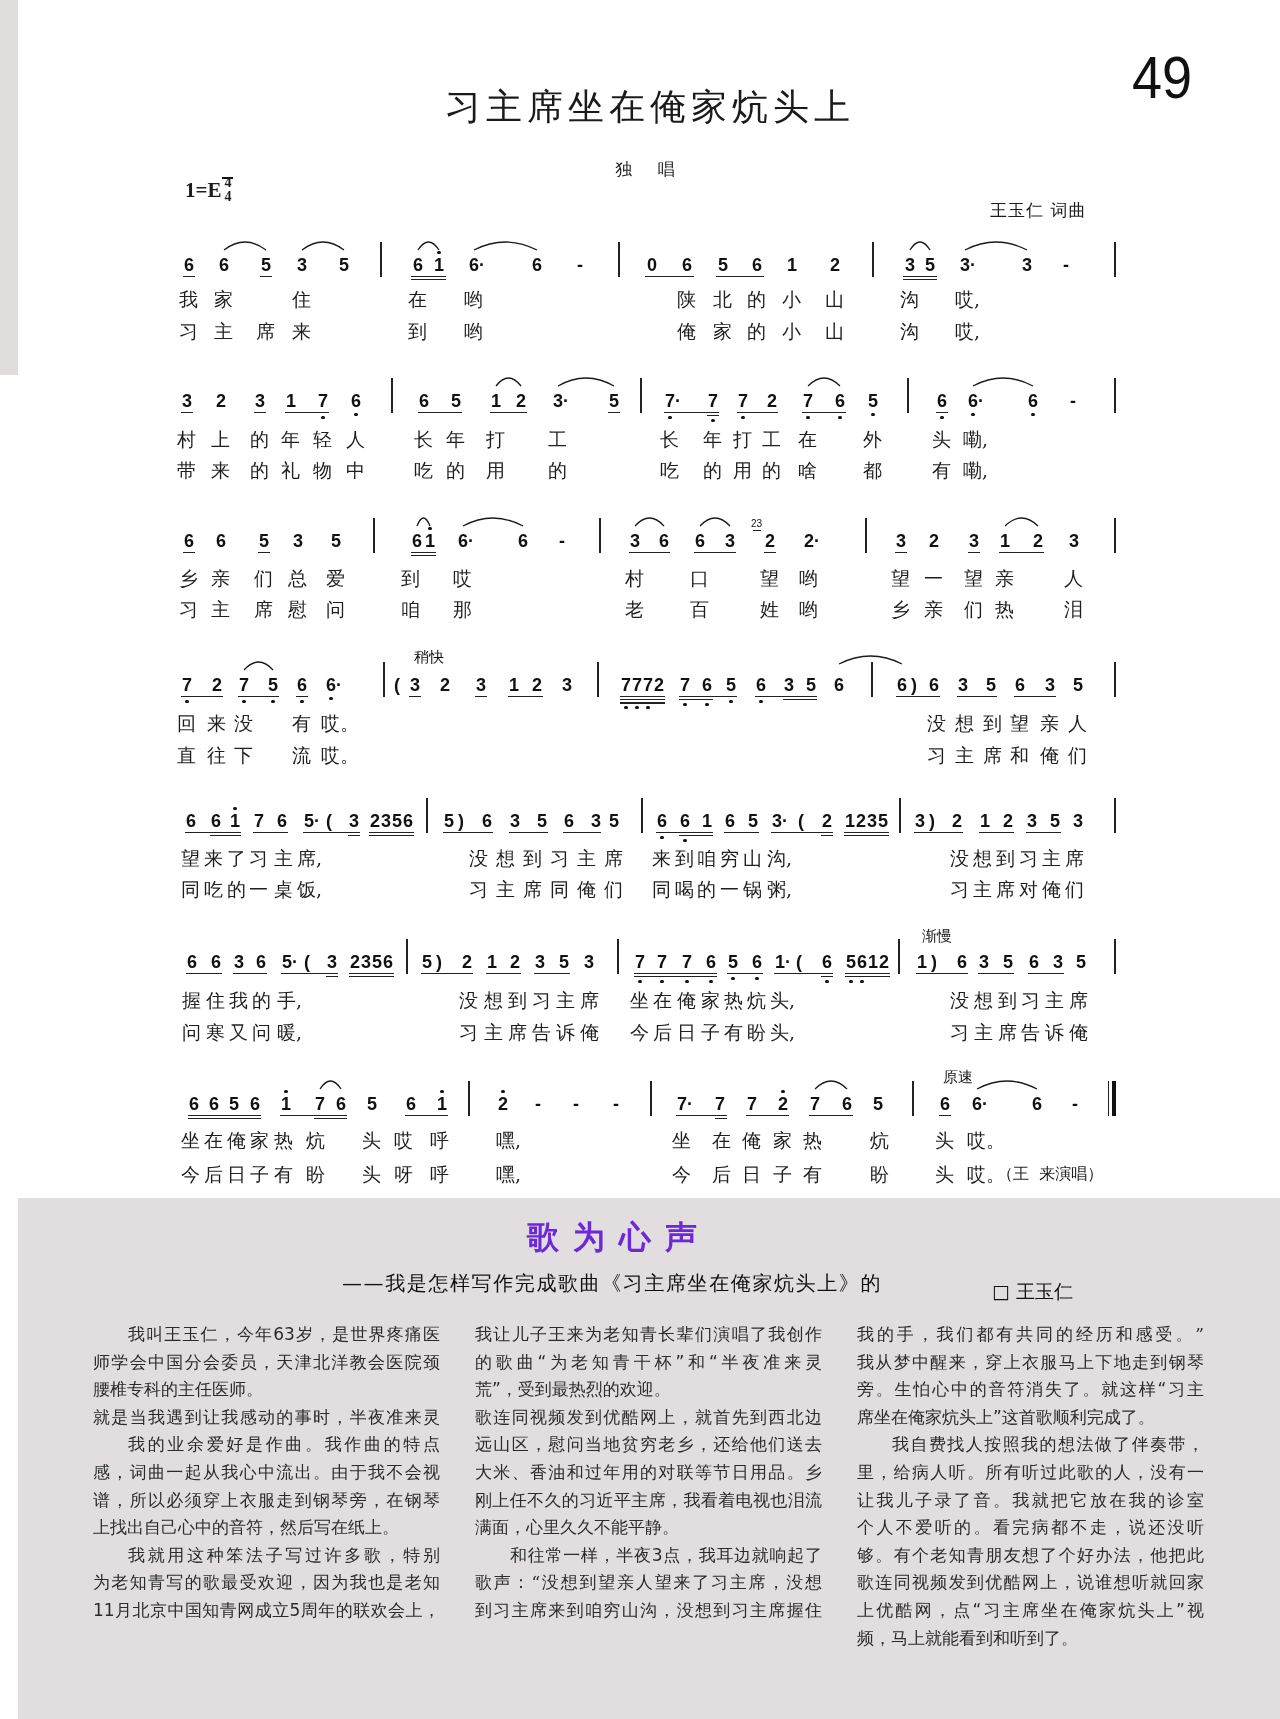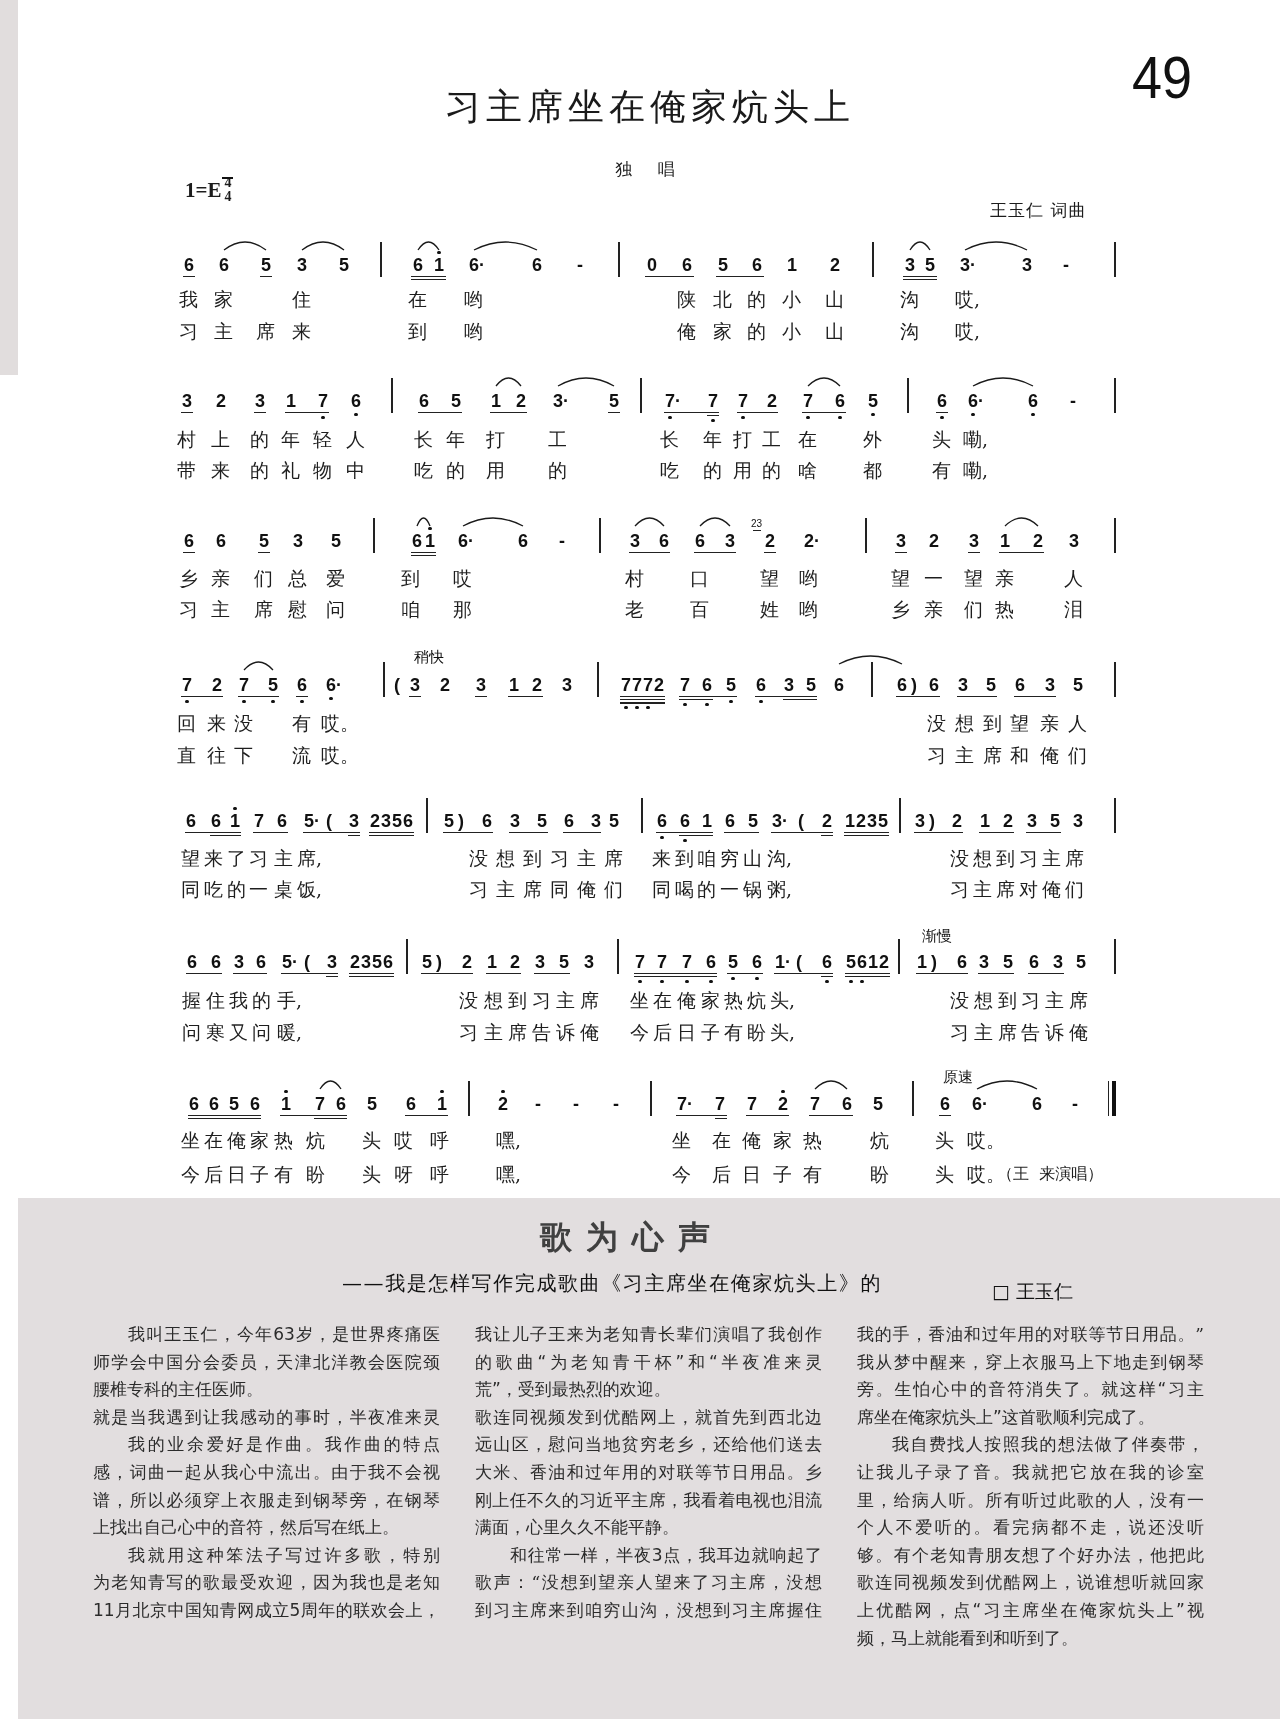--- a/index.html
+++ b/index.html
@@ -20,21 +20,21 @@
 .bar{position:absolute;width:1.4px;height:35px;background:#222;}
 .bar.thick{width:3.6px;background:#111;}
 .beam{position:absolute;height:1.3px;background:#222;}
 .dot{position:absolute;width:3.4px;height:3.4px;border-radius:50%;background:#111;}
 .grace{position:absolute;font-family:"Liberation Sans",sans-serif;font-size:10px;line-height:10px;color:#111;}
 .grace-mark{position:absolute;width:8px;height:1px;background:#222;}
 .tempo{position:absolute;transform:translateX(-50%);font-family:"DejaVu Sans",sans-serif;font-size:15px;line-height:20px;color:#111;white-space:nowrap;}
 .lyric{position:absolute;font-family:"DejaVu Serif",serif;font-size:19px;line-height:22px;color:#1e1e1e;white-space:nowrap;}
 .lyric-credit{position:absolute;font-family:"DejaVu Sans",sans-serif;font-size:16px;line-height:22px;color:#1e1e1e;white-space:pre;}
 .article-box{position:absolute;left:18px;top:1198px;width:1262px;height:521px;background:#e2dedf;}
-.article-title{position:absolute;left:527px;top:1217px;width:210px;text-align:center;font-family:"DejaVu Sans",sans-serif;font-weight:bold;font-size:32px;line-height:40px;letter-spacing:14px;color:#404040;}
+.article-title{position:absolute;left:527px;top:1217px;width:210px;text-align:left;font-family:"DejaVu Sans",sans-serif;font-weight:bold;font-size:32px;line-height:40px;letter-spacing:14px;color:#6d28d9;}
 .article-subtitle{position:absolute;left:342px;top:1270px;font-family:"DejaVu Sans",sans-serif;font-size:20px;line-height:26px;letter-spacing:1.6px;color:#111;white-space:nowrap;}
 .article-author{position:absolute;left:992px;top:1279px;font-family:"DejaVu Sans",sans-serif;font-size:19px;line-height:24px;color:#111;white-space:nowrap;}
 .col{position:absolute;top:1321px;width:347px;font-family:"DejaVu Sans",sans-serif;font-size:17px;color:#2b2b2b;}
 .col0{left:93px;} .col1{left:475px;} .col2{left:857px;}
 .line{height:27.6px;line-height:27.6px;text-align:left;}
 .line.j{text-align:justify;text-align-last:justify;}
 .line.i{text-indent:35px;}
 .line.q{font-family:"DejaVu Serif",serif;}
 </style>
 </head>
@@ -739,26 +739,26 @@
       <div class="line j">歌连同视频发到优酷网上，就首先到西北边</div>
       <div class="line j">远山区，慰问当地贫穷老乡，还给他们送去</div>
       <div class="line j">大米、香油和过年用的对联等节日用品。乡</div>
       <div class="line j">刚上任不久的习近平主席，我看着电视也泪流</div>
       <div class="line">满面，心里久久不能平静。</div>
       <div class="line j i">和往常一样，半夜3点，我耳边就响起了</div>
       <div class="line j q">歌声：“没想到望亲人望来了习主席，没想</div>
       <div class="line j q">到习主席来到咱穷山沟，没想到习主席握住</div>
     </div>
   <div class="col col2">
-      <div class="line j q">我的手，香油和过年用的对联等节日用品。”</div>
+      <div class="line j q">我的手，我们都有共同的经历和感受。”</div>
       <div class="line j">我从梦中醒来，穿上衣服马上下地走到钢琴</div>
       <div class="line j">旁。生怕心中的音符消失了。就这样“习主</div>
       <div class="line">席坐在俺家炕头上”这首歌顺利完成了。</div>
       <div class="line j i">我自费找人按照我的想法做了伴奏带，</div>
+      <div class="line j">里，给病人听。所有听过此歌的人，没有一</div>
       <div class="line j">让我儿子录了音。我就把它放在我的诊室</div>
-      <div class="line j">里，给病人听。所有听过此歌的人，没有一</div>
       <div class="line j">个人不爱听的。看完病都不走，说还没听</div>
       <div class="line j">够。有个老知青朋友想了个好办法，他把此</div>
       <div class="line j">歌连同视频发到优酷网上，说谁想听就回家</div>
       <div class="line j">上优酷网，点“习主席坐在俺家炕头上”视</div>
       <div class="line">频，马上就能看到和听到了。</div>
     </div>
 </div>
 
 </body></html>

